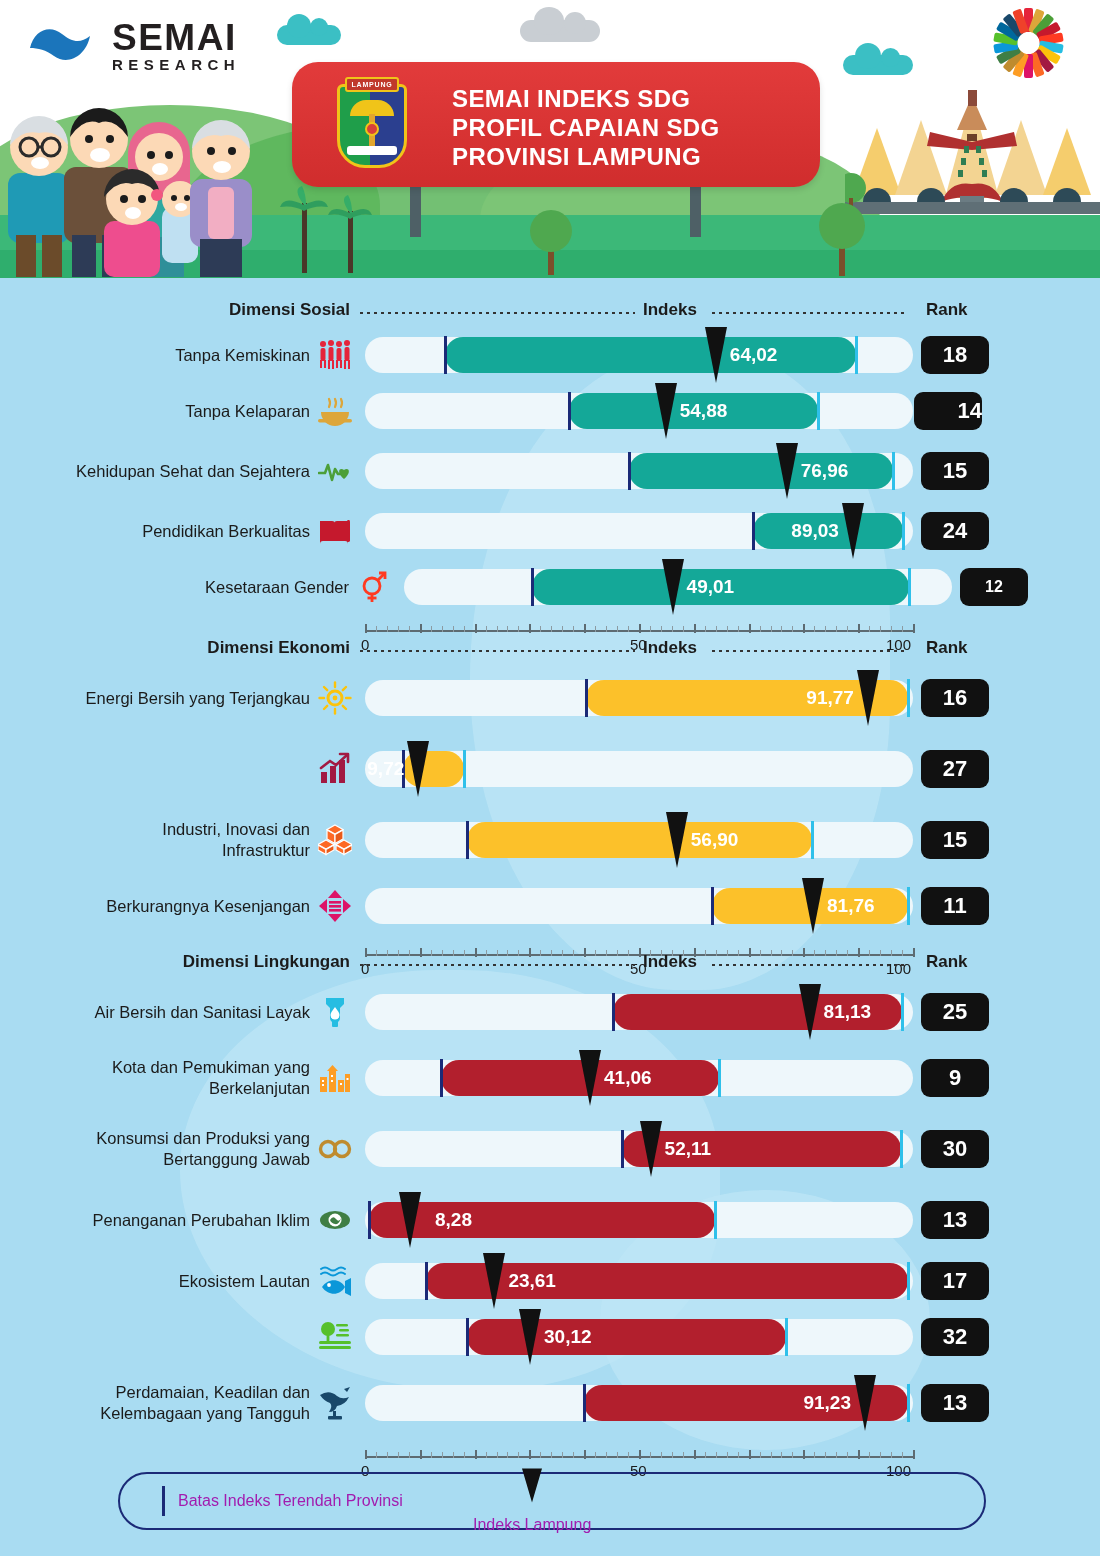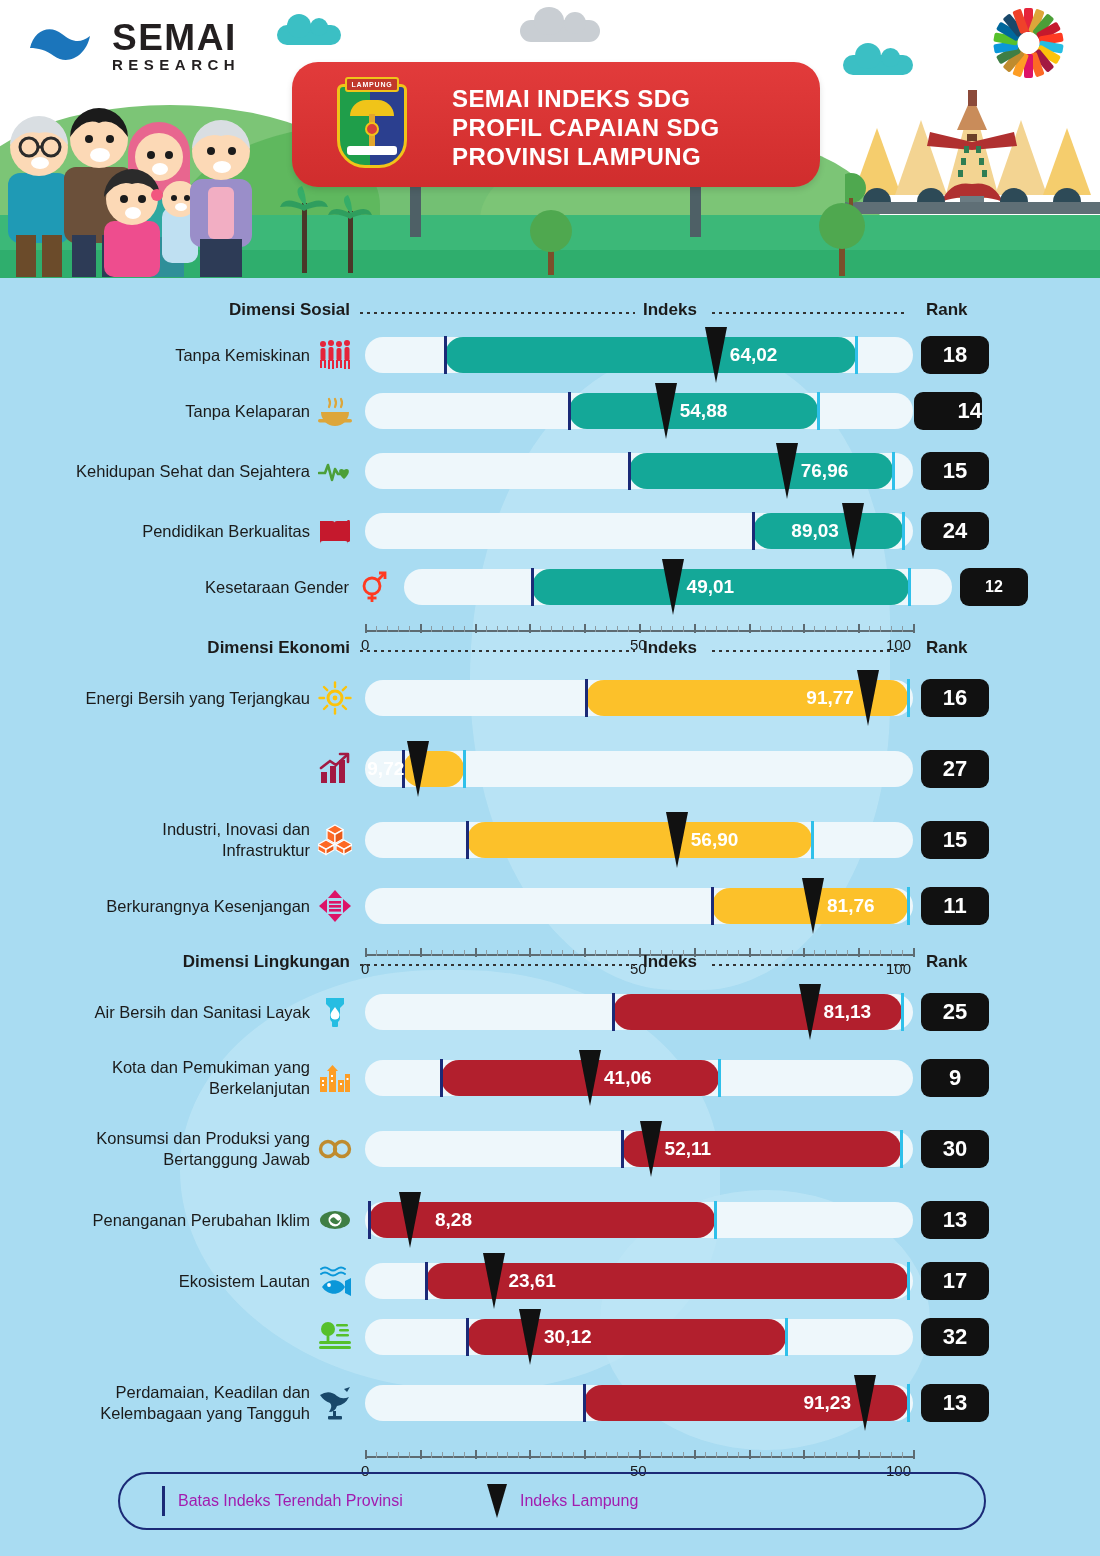--- a/index.html
+++ b/index.html
@@ -905,17 +905,17 @@
         </div>
       </div>
     </div>
 </div>
 
 <div class="legend">
   <div class="lg-item" style="left:42px;">
     <span class="lg-bar" style="background: rgb(27, 42, 119);"></span>
     <span class="lg-txt">Batas Indeks Terendah Provinsi</span>
   </div>
-  <div class="lg-item" style="left:367px;">
+  <div class="lg-item" style="left:353px;flex-direction:column;">
     <span class="lg-tri"></span>
     <span class="lg-txt">Indeks Lampung</span>
   </div>
 </div>
 
 </body></html>

